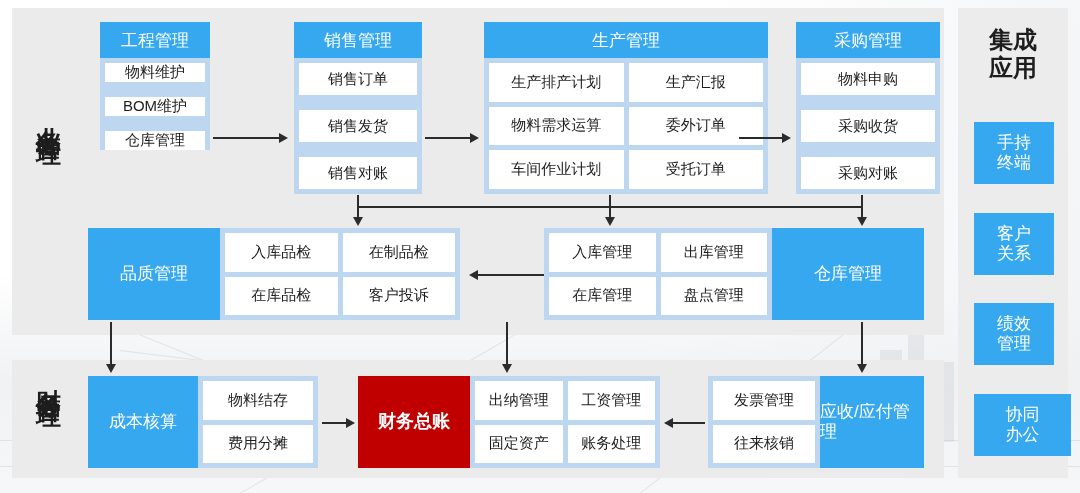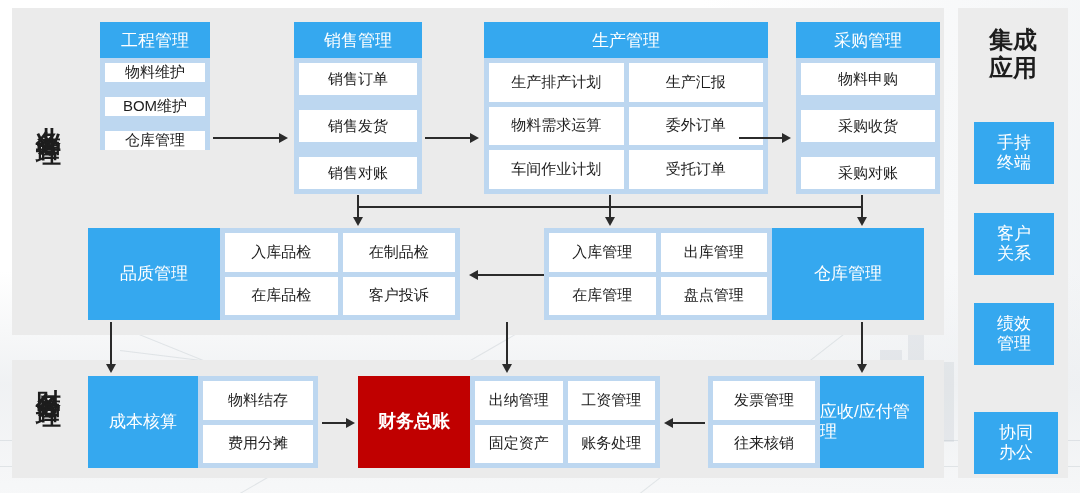--- a/index.html
+++ b/index.html
@@ -245,20 +245,20 @@
       <div>客户</div>
       <div>关系</div>
     </div>
   </div>
   <div class="app-btn" style="left:974px;top:303px;width:80px;height:62px;">
     <div>
       <div>绩效</div>
       <div>管理</div>
     </div>
   </div>
-  <div class="app-btn" style="left:974px;top:412px;width:84px;height:62px;">
+  <div class="app-btn" style="left:974px;top:394px;width:97px;height:62px;">
     <div>
       <div>协同</div>
       <div>办公</div>
     </div>
   </div>
 
 </div>
 
 </body></html>

